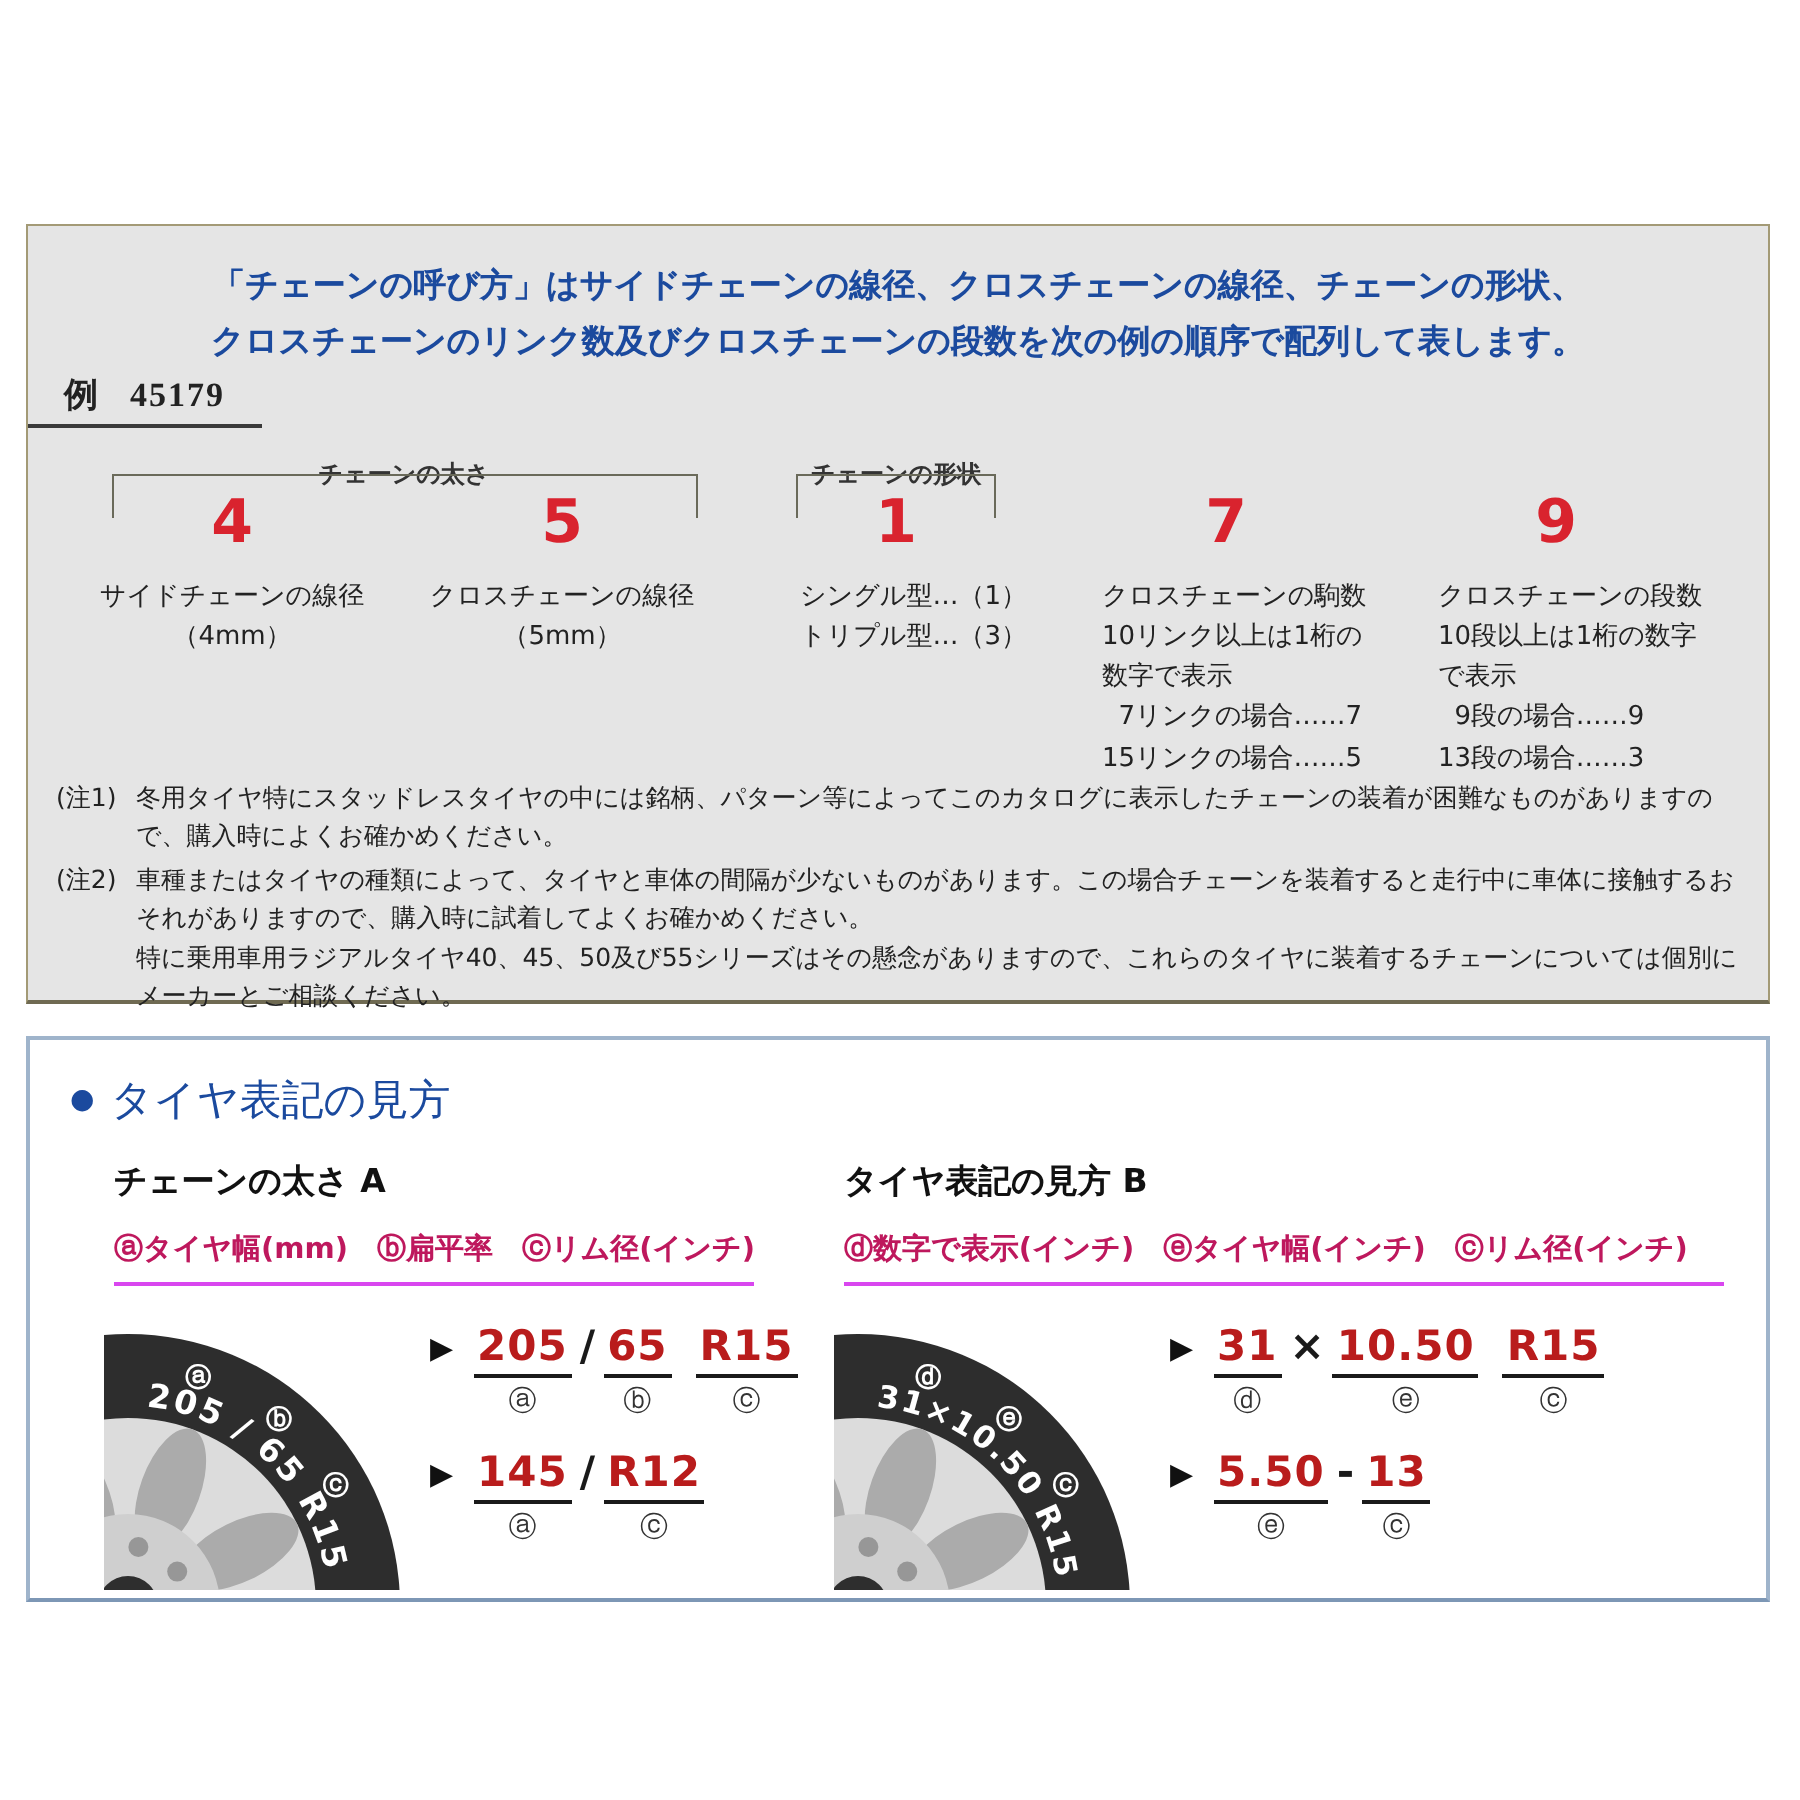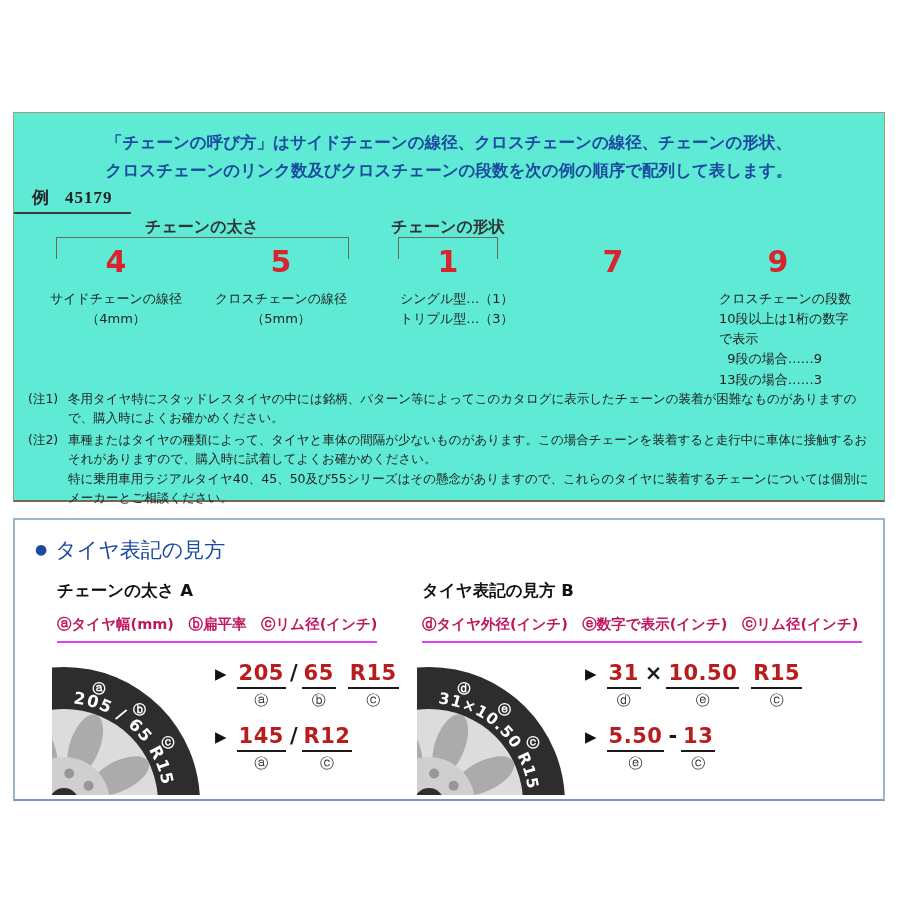--- a/index.html
+++ b/index.html
@@ -5,32 +5,32 @@
   html,body { margin:0; padding:0; background:#ffffff; }
   * { box-sizing:border-box; }
   .page {
     position:relative; width:900px; height:900px; background:#ffffff;
     font-family:"DejaVu Sans", sans-serif; color:#222;
   }
 
   
   .chain-box {
     position:absolute; left:13px; top:112px; width:872px; height:390px;
-    background:#5eead4;
+    background:#e5e5e5;
     border:1px solid #a39a76; border-bottom:2px solid #6f6a52;
   }
   .intro { position:absolute; left:0; right:0; top:16px; text-align:center;
     color:#1b4a9e; font-weight:bold; font-size:16.5px; line-height:1.7; }
   .example-ref { position:absolute; left:0; right:0; top:72px; text-align:left;font-family:Liberation Serif, serif; }
   .example-ref .inner { display:inline-block; border-bottom:2px solid #3a3a3a;
     padding:1px 18px 3px; font-size:17px; font-weight:bold; color:#222; }
   .example-ref .num { margin-left:16px; letter-spacing:1px; }
 
-  .grp { position:absolute; top:104px; transform:translateX(-50%);
-    font-size:16px; font-weight:bold; color:#333; white-space:nowrap;font-family:Liberation Mono, monospace; }
+  .grp { position:absolute; top:116px; transform:translateX(-50%);
+    font-size:12px; font-weight:bold; color:#333; white-space:nowrap;font-family:Liberation Mono, monospace; }
   .g1 { left:188px; } .g2 { left:434px; }
 
   .bracket { position:absolute; top:124px; height:22px;
     border:1.5px solid #6a6a5a; border-bottom:none; }
   .b1 { left:42px;  width:293px; }
   .b2 { left:384px; width:100px; }
 
   .digit { position:absolute; top:134px; transform:translateX(-50%);
     color:#d9232e; font-size:30px; font-weight:bold; line-height:1; }
   .dx4 { left:102px; } .dx5 { left:267px; } .dx1 { left:434px; }
@@ -112,20 +112,27 @@
       <div>サイドチェーンの線径</div>
       <div>（4mm）</div>
     </div>
     <div class="dlines dc d5">
       <div>クロスチェーンの線径</div>
       <div>（5mm）</div>
     </div>
     <div class="dlines d1">
       <div>シングル型…（1）</div>
       <div>トリプル型…（3）</div>
+    </div>
+    <div class="dlines d7">
+      <div>クロスチェーンの駒数</div>
+      <div>10リンク以上は1桁の</div>
+      <div>数字で表示</div>
+      <div>  7リンクの場合……7</div>
+      <div>15リンクの場合……5</div>
     </div>
     <div class="dlines d9">
       <div>クロスチェーンの段数</div>
       <div>10段以上は1桁の数字</div>
       <div>で表示</div>
       <div>  9段の場合……9</div>
       <div>13段の場合……3</div>
     </div>
 
     <div class="notes">
@@ -200,21 +207,21 @@
                 <span class="seg-t">R12</span>
                 <span class="seg-m">ⓒ</span>
               </span>
           </div>
         </div>
       </div>
     </div>
 
     <div class="col colB">
       <div class="col-title">タイヤ表記の見方 B</div>
-      <div class="legend">ⓓタイヤ外径(インチ)　ⓔ数字で表示(インチ)　ⓒリム径(インチ)</div>
+      <div class="legend">ⓓ数字で表示(インチ)　ⓔタイヤ幅(インチ)　ⓒリム径(インチ)</div>
       <div class="fig">
         <svg width="152" height="142" viewBox="0 0 152 142">
           <circle cx="12" cy="150" r="136" fill="#2d2d2d"></circle>
           <circle cx="12" cy="150" r="94" fill="#dcdcdc"></circle>
           <ellipse cx="12" cy="88" rx="15" ry="32" fill="#ababab" transform="rotate(20 12 150)"></ellipse>
           <ellipse cx="12" cy="88" rx="15" ry="32" fill="#ababab" transform="rotate(64 12 150)"></ellipse>
           <ellipse cx="12" cy="88" rx="15" ry="32" fill="#ababab" transform="rotate(-24 12 150)"></ellipse>
           <circle cx="12" cy="150" r="46" fill="#cfcfcf"></circle>
           <circle cx="17.2" cy="120.5" r="5" fill="#979797"></circle>
           <circle cx="36.6" cy="132.8" r="5" fill="#979797"></circle>

